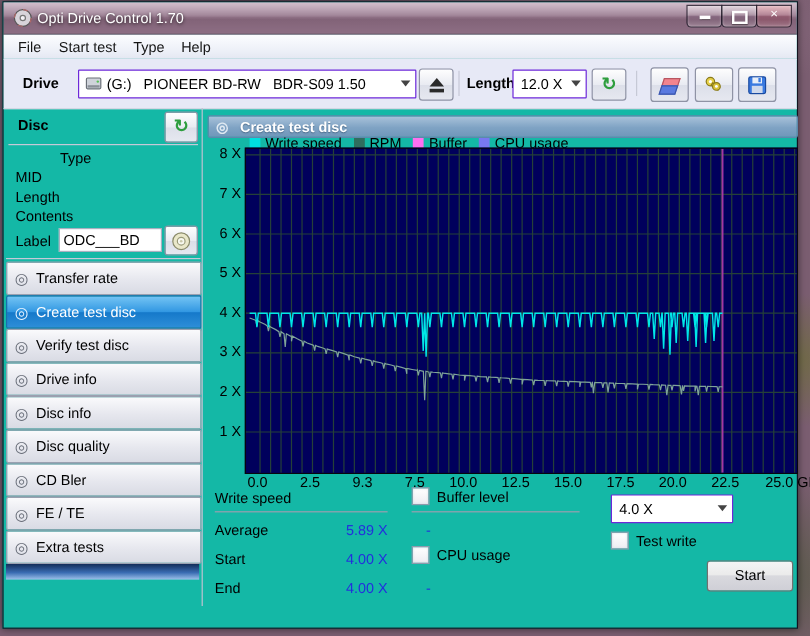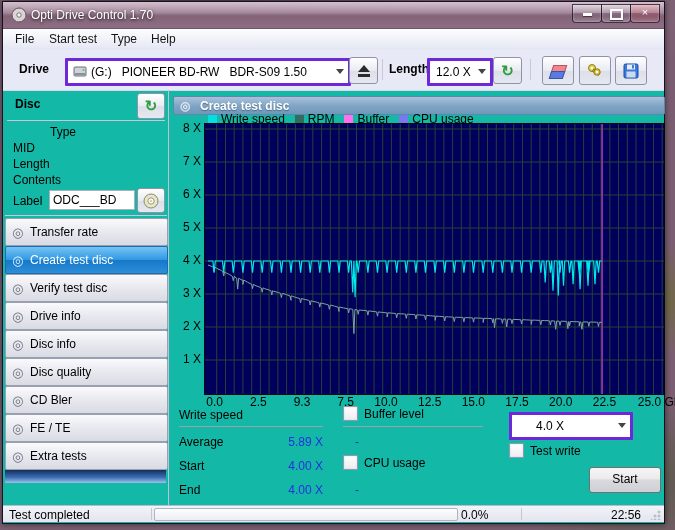--- a/index.html
+++ b/index.html
@@ -37,21 +37,21 @@
   .winbtn.close{background:linear-gradient(180deg,rgba(255,190,190,.5),rgba(220,120,130,.25) 45%,rgba(140,40,60,.35) 50%,rgba(255,170,170,.2));}
   .minbar{display:inline-block;width:9px;height:3px;background:#fff;margin-top:8px;box-shadow:0 1px 1px rgba(0,0,0,.5);}
   .maxbox{display:inline-block;width:9px;height:7px;border:2px solid #fff;margin-top:4px;box-shadow:0 1px 1px rgba(0,0,0,.5);}
   
   .menubar{position:absolute;left:0;top:27px;width:100%;height:20px;background:linear-gradient(180deg,#fcfdff,#ecEFf7 70%,#e4e7f2);border-bottom:1px solid #cfd2e0;}
   .menu-item{position:absolute;top:3px;font-size:12px;color:#151515;padding:0 6px;}
   
   .toolbar{position:absolute;left:0;top:47px;width:100%;height:41px;background:#e7e9f6;border-bottom:1px solid #d4d7e4;}
   .lbl-bold{font-weight:bold;font-size:12px;color:#000;}
   .combo{
-    position:absolute;background:#fff;border:3px solid #6d28d9;border-radius:1px;
+    position:absolute;background:#fff;border:1px solid #6d28d9;border-radius:1px;
     font-size:12px;color:#000;display:flex;align-items:center;
   }
   .combo .arrow{position:absolute;right:4px;top:50%;margin-top:-3px;width:0;height:0;border-left:4px solid transparent;border-right:4px solid transparent;border-top:5px solid #444;}
   .tbtn{
     position:absolute;border:1px solid #8f93a5;border-radius:3px;
     background:linear-gradient(180deg,#fefefe,#e9ebf2 50%,#dcdfe9 52%,#e6e8f0);
     display:flex;align-items:center;justify-content:center;
   }
   .vsep{position:absolute;width:1px;background:#c6c9d6;}
   
@@ -409,33 +409,24 @@
     </div>
     <div class="hr" style="left:340px;top:424px;width:140px;"></div>
     <span class="res-value" style="left:352px;top:433px;width:20px;text-align:left;">-</span>
     <div class="cbrow" style="left:340px;top:453px;">
       <span class="cb"></span>
       <span>CPU usage</span>
     </div>
     <span class="res-value" style="left:352px;top:481px;width:20px;text-align:left;">-</span>
   </div>
 
-  <div class="combo" style="left:506px;top:410px;width:100px;height:22px;padding-left:18px;">
+  <div class="combo" style="left:506px;top:410px;width:100px;height:22px;">
     <span style="margin-left:6px;">4.0 X</span>
     <span class="arrow"></span>
   </div>
   <div class="cbrow" style="left:506px;top:441px;">
     <span class="cb"></span>
     <span>Test write</span>
   </div>
   <div class="push-btn" style="left:586px;top:465px;width:70px;height:24px;line-height:23px;">Start</div>
 
-  <div class="statusbar">
-    <span class="abs" style="left:6px;top:2px;">Test completed</span>
-    <div class="sb-sep" style="left:148px;"></div>
-    <div class="progress-track"></div>
-    <span class="abs" style="left:458px;top:2px;">0.0%</span>
-    <div class="sb-sep" style="left:518px;"></div>
-    <span class="abs" style="left:560px;top:2px;width:78px;text-align:right;">22:56</span>
-    <div class="grip"></div>
-  </div>
 
 </div>
 
 </body></html>

